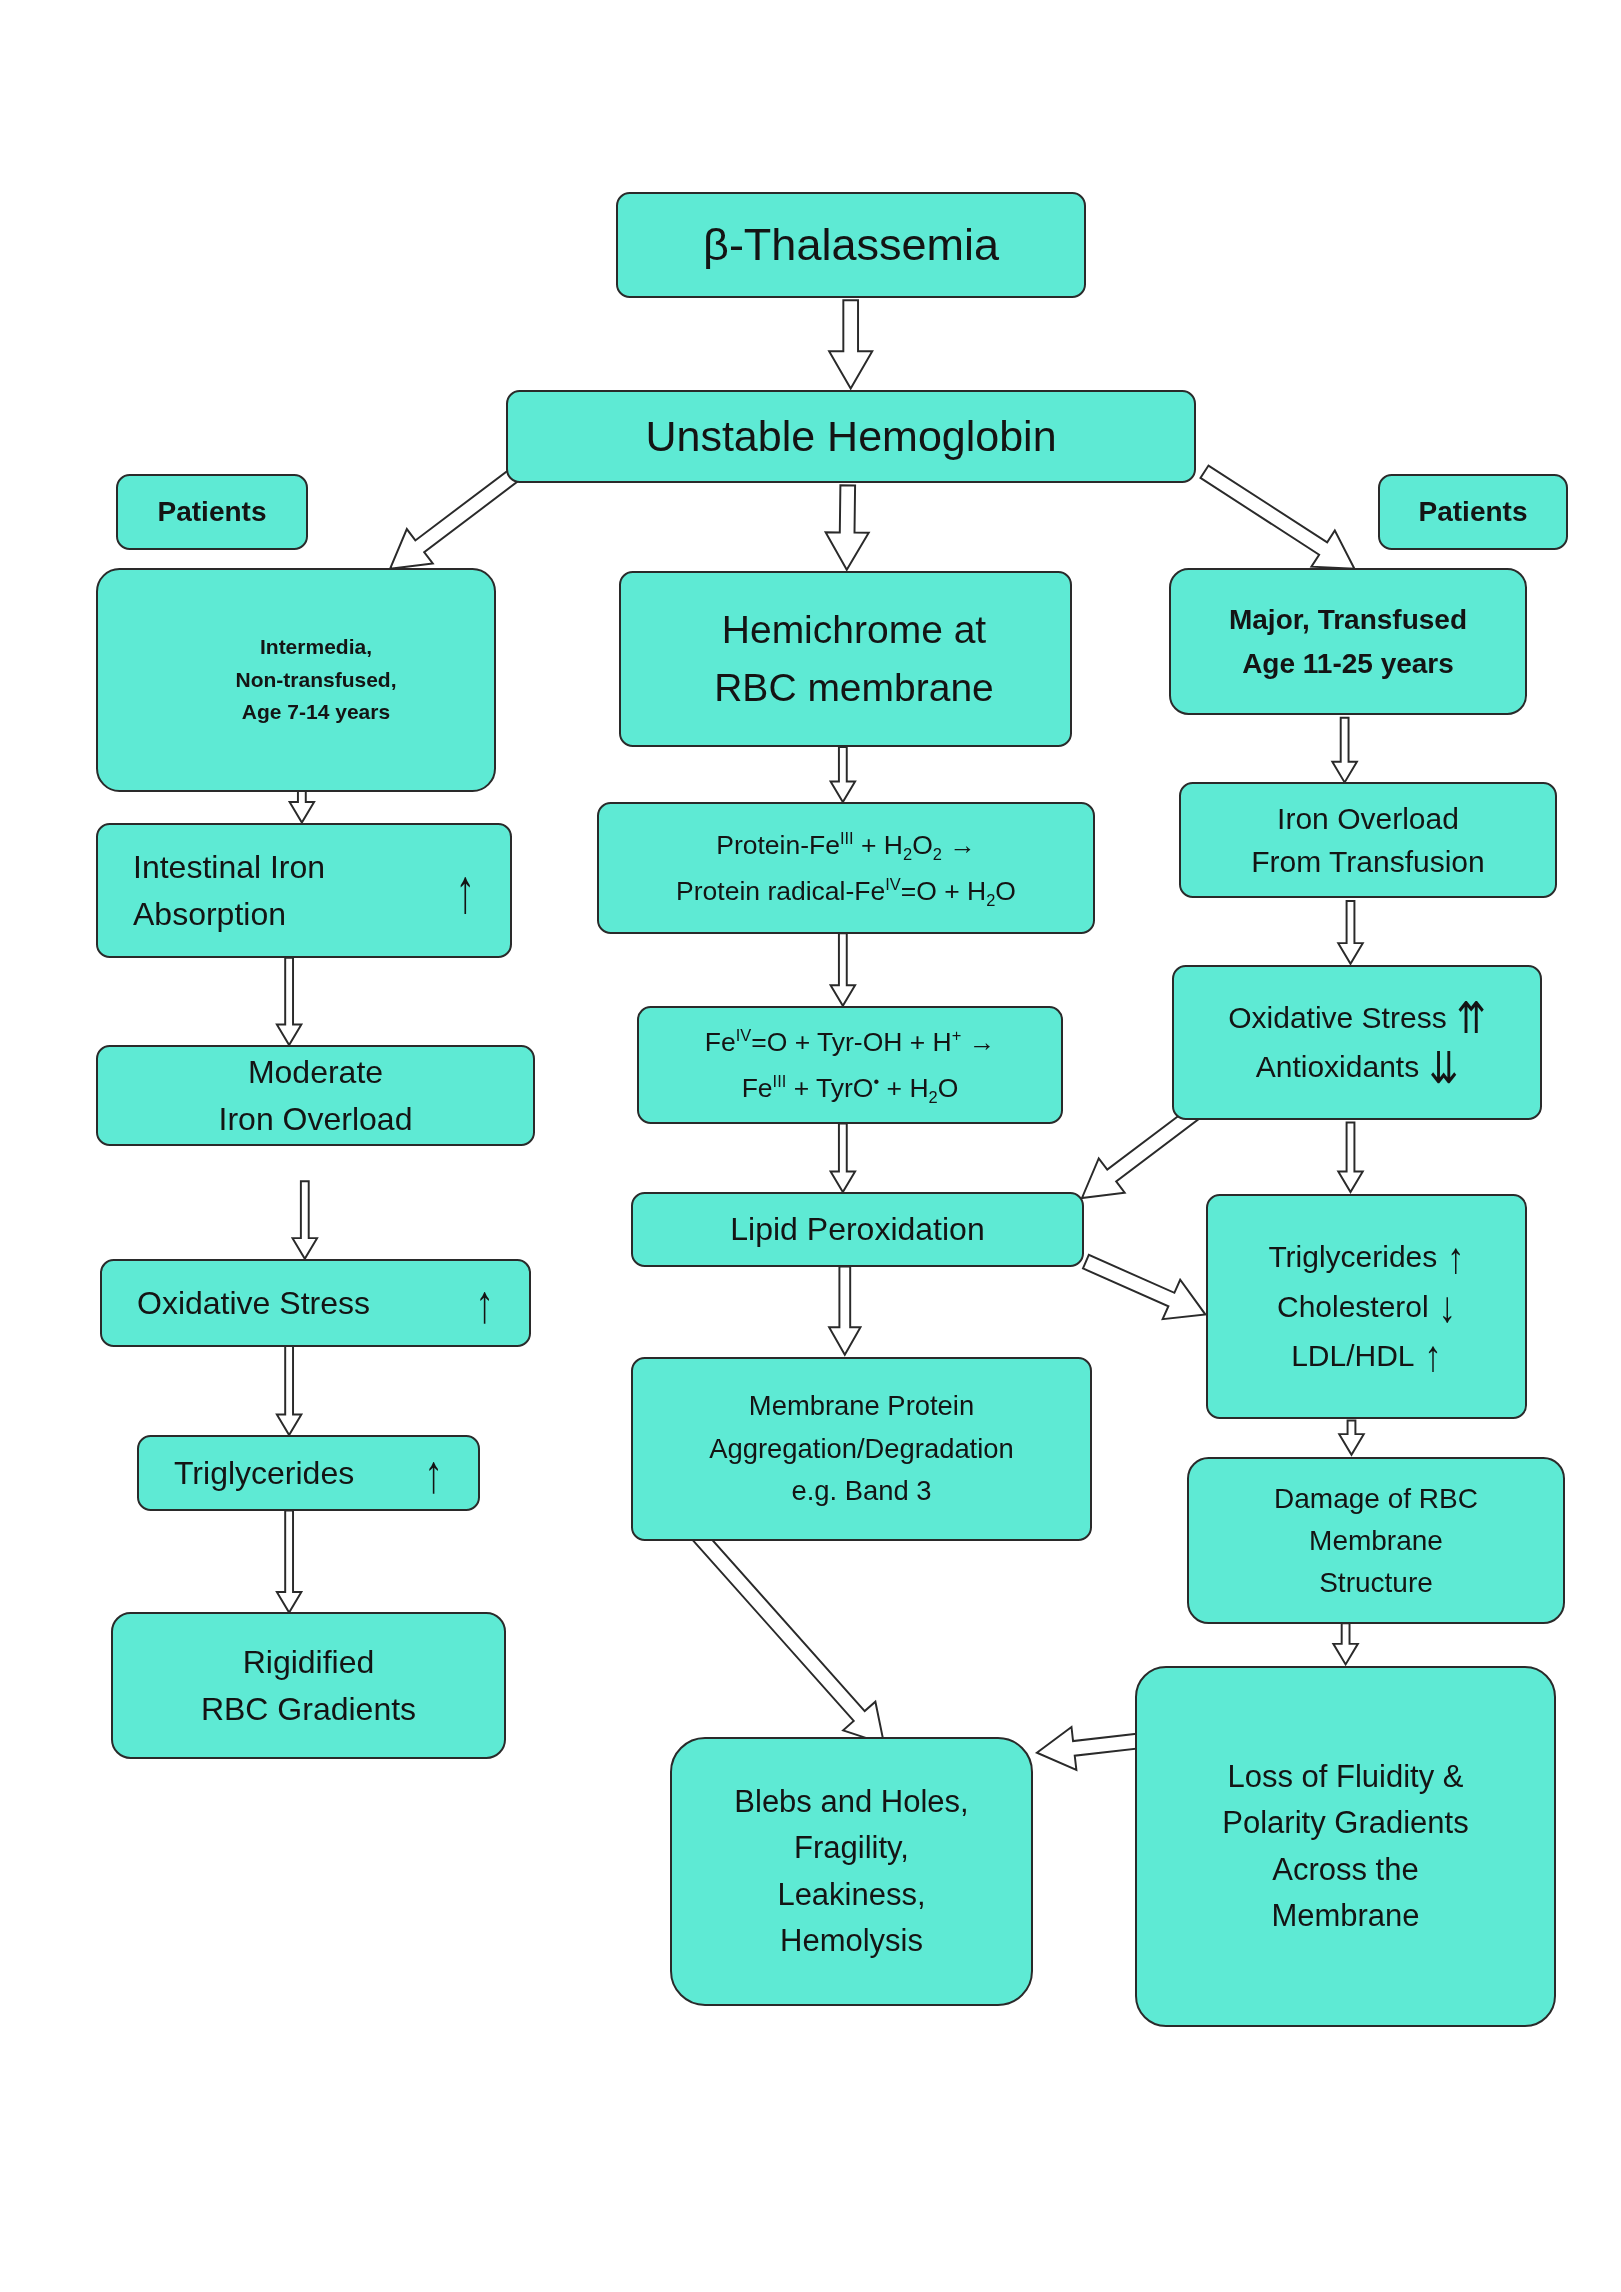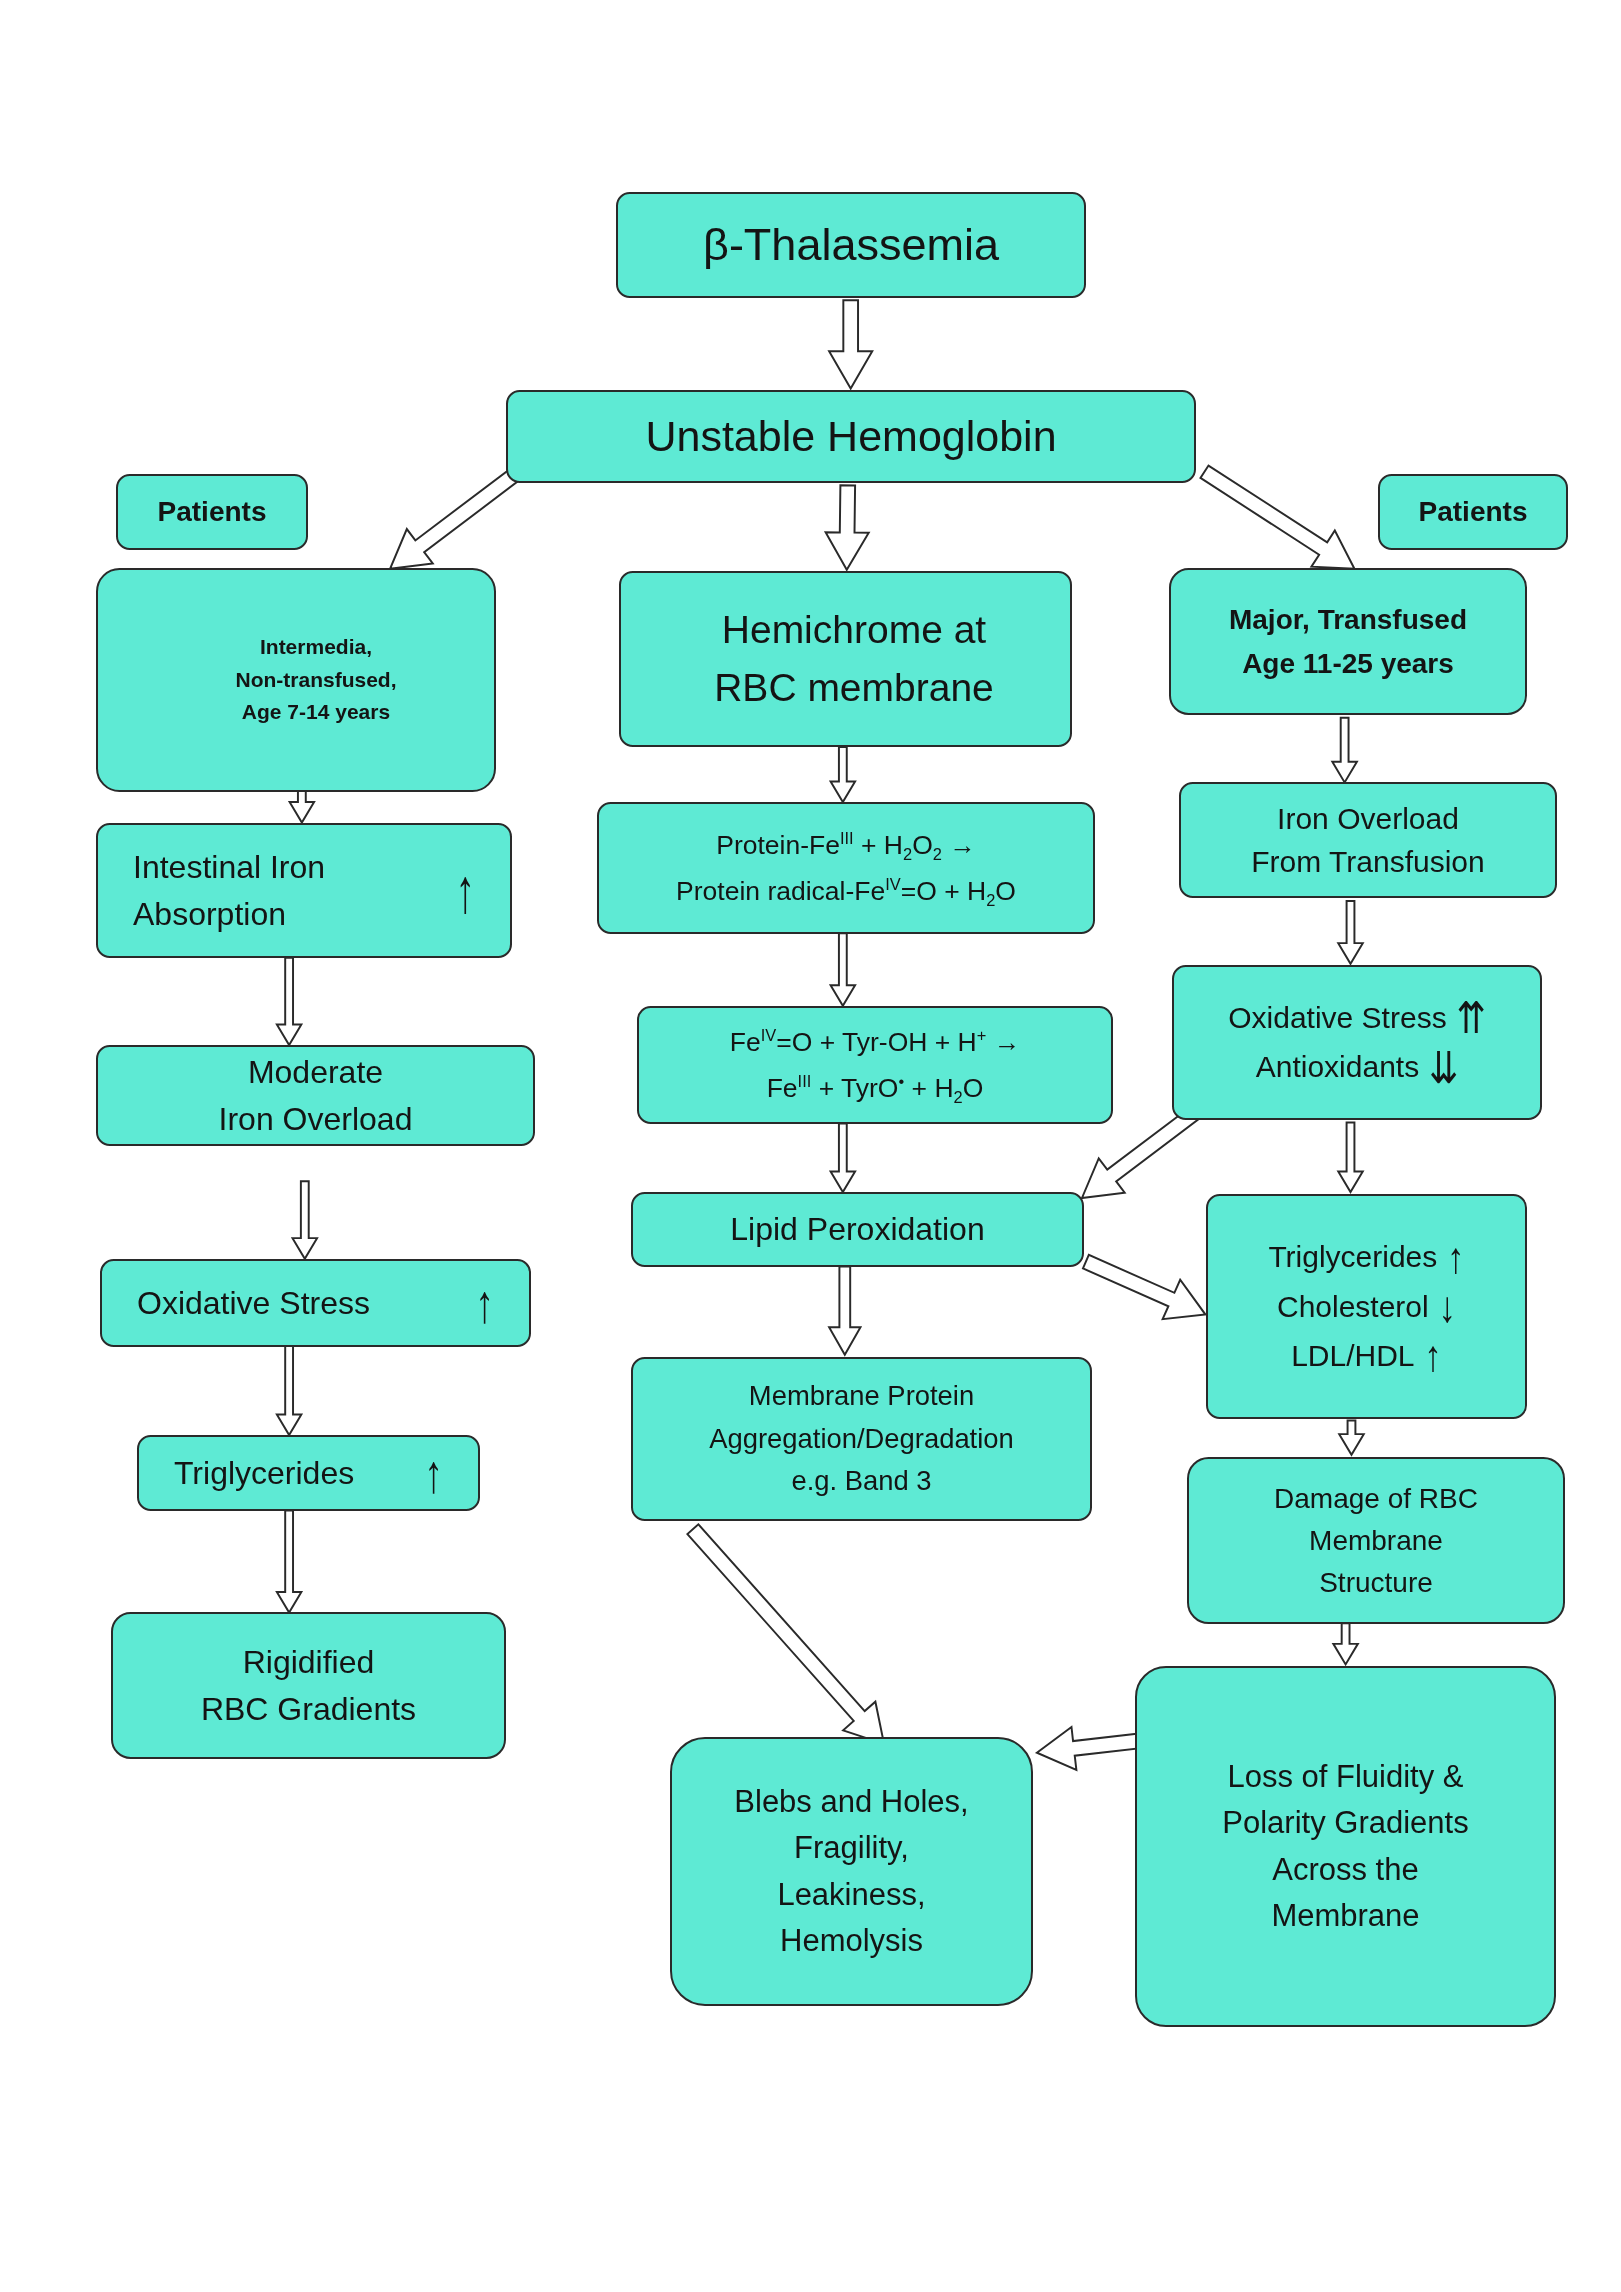--- a/index.html
+++ b/index.html
@@ -27,27 +27,27 @@
   #n-unstable        { left:506px;  top:390px;  width:690px; height:93px;  font-size:43px; }
   #n-patients-left   { left:116px;  top:474px;  width:192px; height:76px;  font-size:28px; }
   #n-patients-right  { left:1378px; top:474px;  width:190px; height:76px;  font-size:28px; }
   #n-intermedia      { left:96px;   top:568px;  width:400px; height:224px; font-size:21px; border-radius:23.5px; line-height:1.55;padding-left:40px; }
   #n-hemichrome      { left:619px;  top:571px;  width:453px; height:176px; font-size:39px; line-height:1.5;padding-left:17px; }
   #n-major           { left:1169px; top:568px;  width:358px; height:147px; font-size:28px; border-radius:19.6px; line-height:1.55; }
   #n-intestinal      { left:96px;   top:823px;  width:416px; height:135px; font-size:32px; }
   #n-formula1        { left:597px;  top:802px;  width:498px; height:132px; font-size:26.5px; line-height:1.75; }
   #n-iron-overload   { left:1179px; top:782px;  width:378px; height:116px; font-size:30px; }
   #n-moderate        { left:96px;   top:1045px; width:439px; height:101px; font-size:32px; }
-  #n-formula2        { left:637px;  top:1006px; width:476px; height:118px; font-size:26.5px; line-height:1.75; }
+  #n-formula2        { left:637px;  top:1006px; width:426px; height:118px; font-size:26.5px; line-height:1.75; }
   #n-oxidative-right { left:1172px; top:965px;  width:370px; height:155px; font-size:30px; }
   #n-oxidative-left  { left:100px;  top:1259px; width:431px; height:88px;  font-size:32px; }
   #n-lipid           { left:631px;  top:1192px; width:453px; height:75px;  font-size:32px; }
   #n-trig-right      { left:1206px; top:1194px; width:321px; height:225px; font-size:30px; }
   #n-trig-left       { left:137px;  top:1435px; width:343px; height:76px;  font-size:32px; }
-  #n-membrane        { left:631px;  top:1357px; width:461px; height:164px; font-size:27.4px; line-height:1.55; }
+  #n-membrane        { left:631px;  top:1357px; width:461px; height:184px; font-size:27.4px; line-height:1.55; }
   #n-damage          { left:1187px; top:1457px; width:378px; height:167px; font-size:28px; border-radius:21.6px; line-height:1.5; }
   #n-rigidified      { left:111px;  top:1612px; width:395px; height:147px; font-size:32px; border-radius:19.6px; }
   #n-loss            { left:1135px; top:1666px; width:421px; height:361px; font-size:31px; border-radius:31px; line-height:1.5; }
   #n-blebs           { left:670px;  top:1737px; width:363px; height:269px; font-size:31px; border-radius:35px; line-height:1.5; }
 
   #n-oxidative-right .arr, #n-trig-right .arr { font-size:35px; }
   #n-oxidative-left .arr, #n-trig-left .arr { font-size:37px; transform:scaleY(1.45); }
 </style>
 </head>
 <body>

